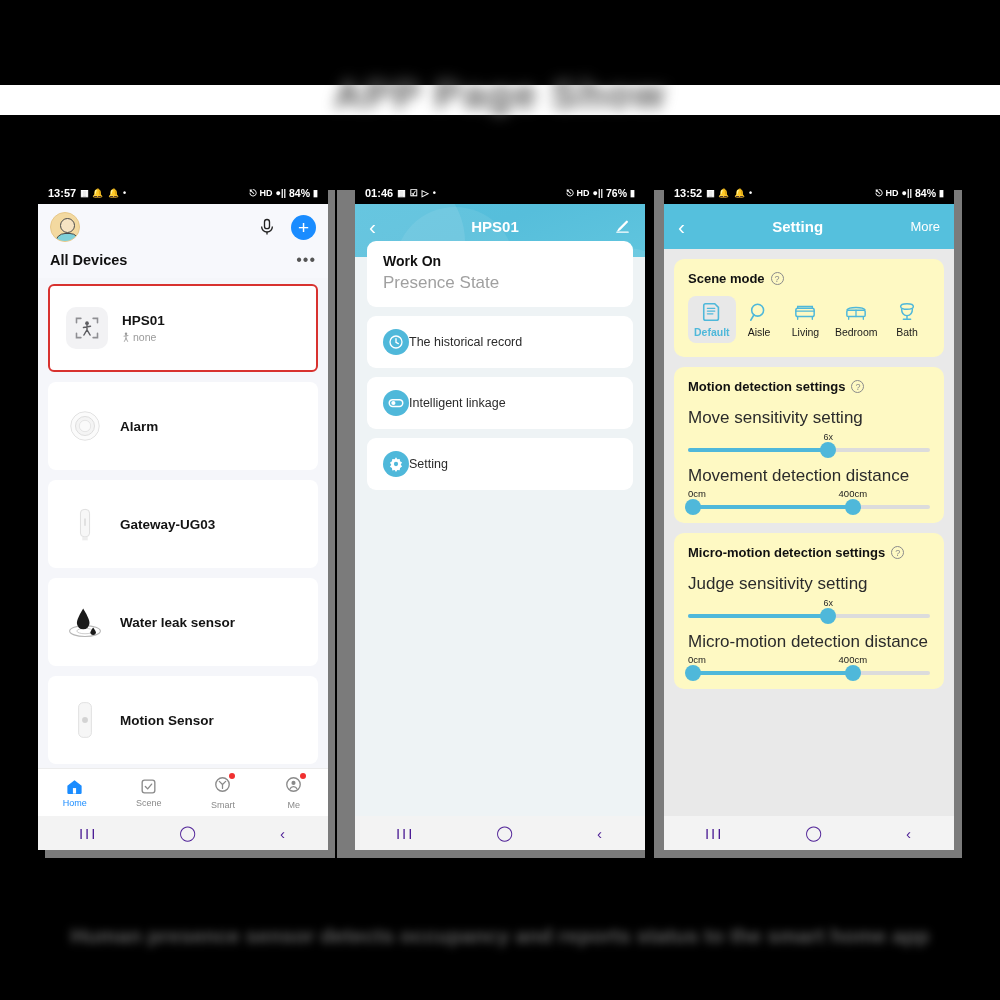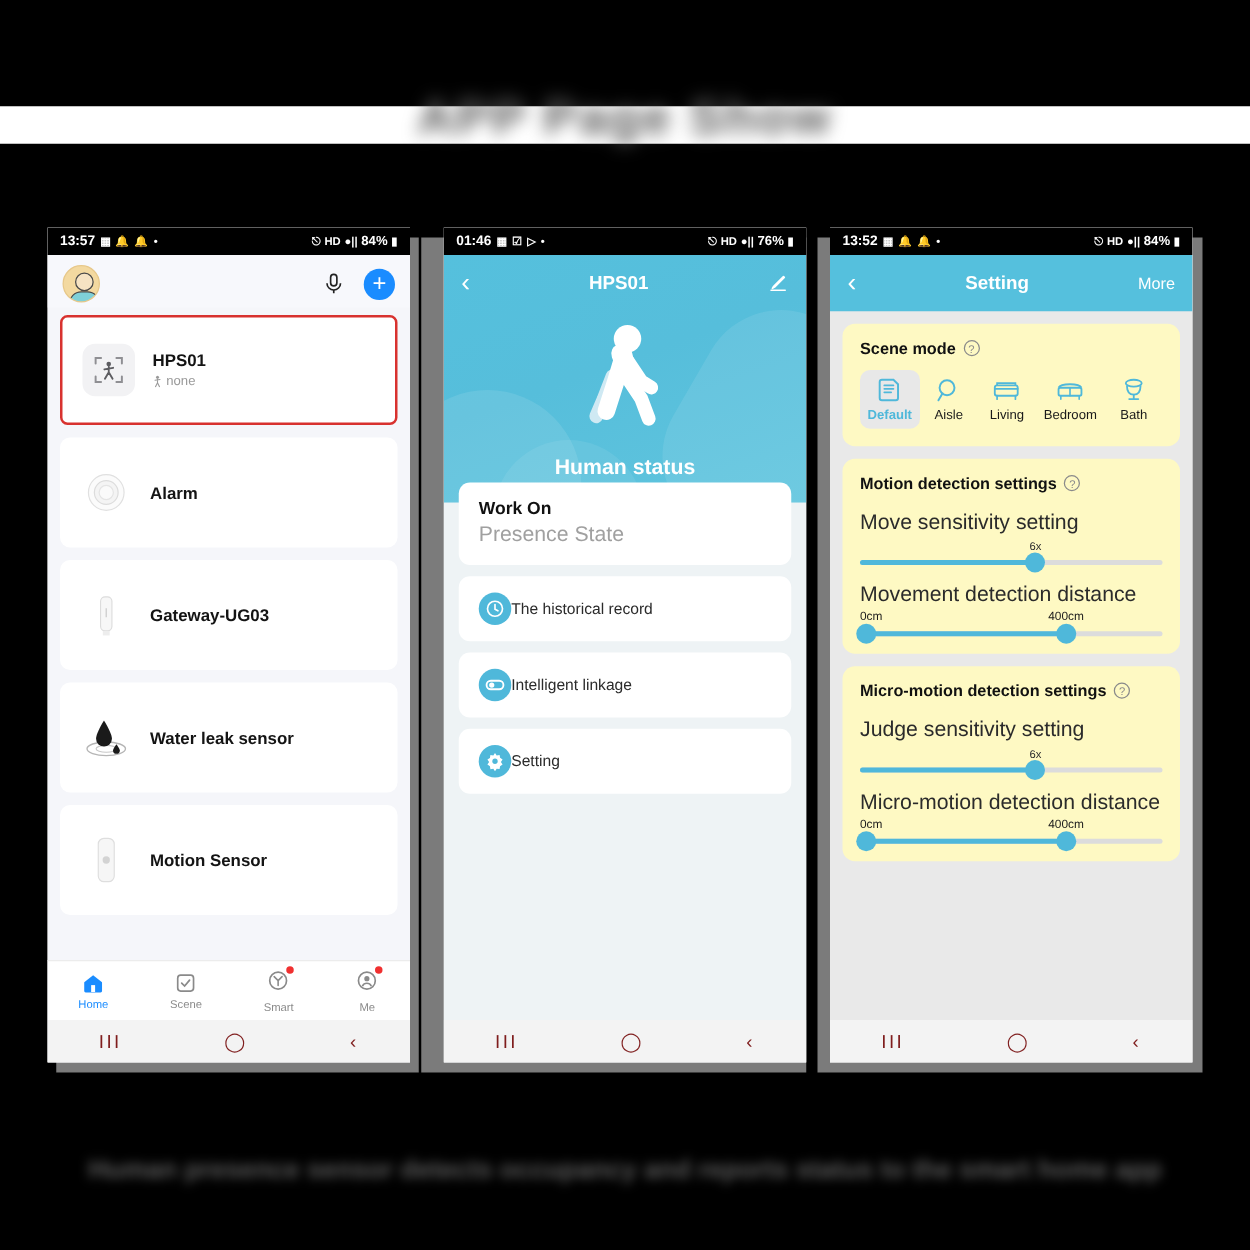--- a/index.html
+++ b/index.html
@@ -122,21 +122,21 @@
   }
   .tab { display: flex; flex-direction: column; align-items: center; gap: 2px; position: relative; }
   .tab-label { font-size: 9px; color: #8a8a8a; }
   .tab.active .tab-label { color: #1a8cff; }
   .reddot {
     position: absolute; right: -3px; top: -2px; width: 6px; height: 6px;
     border-radius: 50%; background: #f03030;
   }
   .navbar {
     background: #f3f3f3; height: 34px; display: flex;
-    align-items: center; justify-content: space-around; color: #7f1d1d;
+    align-items: center; justify-content: space-around; color: #4c1d95;
   }
   .nav-g { font-size: 15px; letter-spacing: 2px; }
 
   
   .p2-body { height: 646px; display: flex; flex-direction: column; background: #eef3f5; }
   .p2-hero {
     background: linear-gradient(160deg, #55c0dd 0%, #56bedb 45%, #60c5de 100%);
     position: relative; overflow: hidden;
     padding-bottom: 14px;
   }
@@ -265,20 +265,24 @@
           <div class="avatar"></div>
           <div class="top-icons">
             <svg class="mic-ico" viewBox="0 0 24 24">
               <rect x="9" y="3" width="6" height="11" rx="3" fill="none" stroke="#222" stroke-width="1.6"></rect>
               <path d="M5.5 11.5a6.5 6.5 0 0 0 13 0" fill="none" stroke="#222" stroke-width="1.6"></path>
               <line x1="12" y1="18" x2="12" y2="21" stroke="#222" stroke-width="1.6"></line>
             </svg>
             <div class="plus-btn">+</div>
           </div>
         </div>
+        <div class="all-dev-row">
+          <div class="all-dev-title">All Devices</div>
+          <div class="dots">•••</div>
+        </div>
       </div>
 
       <div class="dev-list">
 
         <div class="dev-card selected">
           <div class="icon-box">
             <svg width="28" height="28" viewBox="0 0 32 32">
               <path d="M4 10V5h5M28 10V5h-5M4 22v5h5M28 22v5h-5" fill="none" stroke="#8f8f93" stroke-width="1.8" stroke-linecap="round"></path>
               <circle cx="16" cy="10.5" r="2.1" fill="#5c5c60"></circle>
               <path d="M16 13v5M16 18l-3.5 6M16 18l3.5 6M12 15.5l8-1.5" fill="none" stroke="#5c5c60" stroke-width="1.7" stroke-linecap="round"></path>
@@ -415,31 +419,20 @@
 
         <div class="p2-appbar">
           <span class="back-chev">‹</span>
           <span class="appbar-title">HPS01</span>
           <svg width="17" height="17" viewBox="0 0 24 24">
             <path d="M4 20h16" stroke="#fff" stroke-width="1.8" stroke-linecap="round"></path>
             <path d="M18 4.5l-11 11L5.5 18l2.5-1.5 11-11z" fill="none" stroke="#fff" stroke-width="1.8" stroke-linejoin="round"></path>
           </svg>
         </div>
 
-        <div class="hero-center">
-          <svg width="74" height="96" viewBox="0 0 74 96">
-            <circle cx="39" cy="14" r="11" fill="#ffffff"></circle>
-            <path d="M27 44 L20 62 L14 76" stroke="#cfe9f3" stroke-width="11" stroke-linecap="round" fill="none"></path>
-            <path d="M38 30 L50 48 L58 53" stroke="#ffffff" stroke-width="11" stroke-linecap="round" fill="none"></path>
-            <path d="M36 27 L30 47 L22 72" stroke="#ffffff" stroke-width="14" stroke-linecap="round" fill="none"></path>
-            <path d="M38 44 L50 62 L56 78" stroke="#ffffff" stroke-width="11" stroke-linecap="round" fill="none"></path>
-            <path d="M34 26 L40 42" stroke="#ffffff" stroke-width="16" stroke-linecap="round" fill="none"></path>
-          </svg>
-          <div class="hero-status">Human status</div>
-        </div>
       </div>
 
       <div class="p2-cards">
 
         <div class="card work-card">
           <div class="work-title">Work On</div>
           <div class="work-sub">Presence State</div>
         </div>
 
         <div class="card menu-card">

